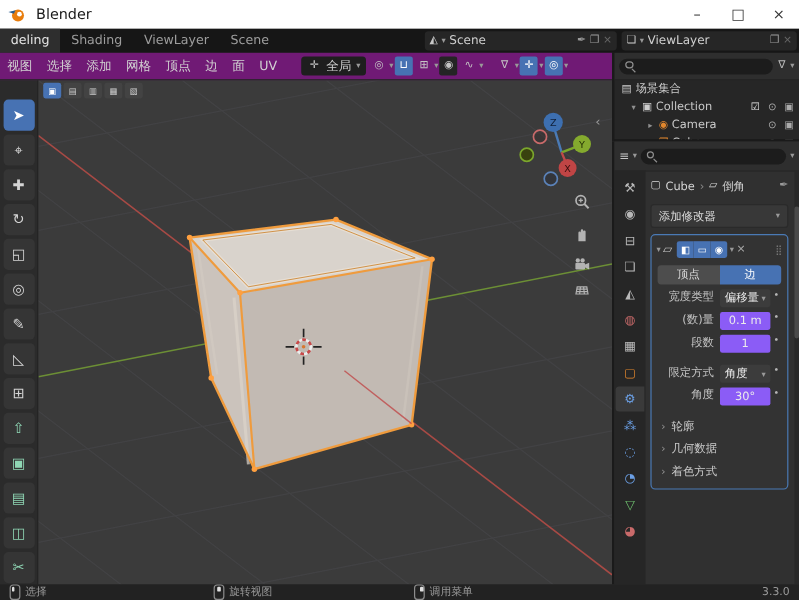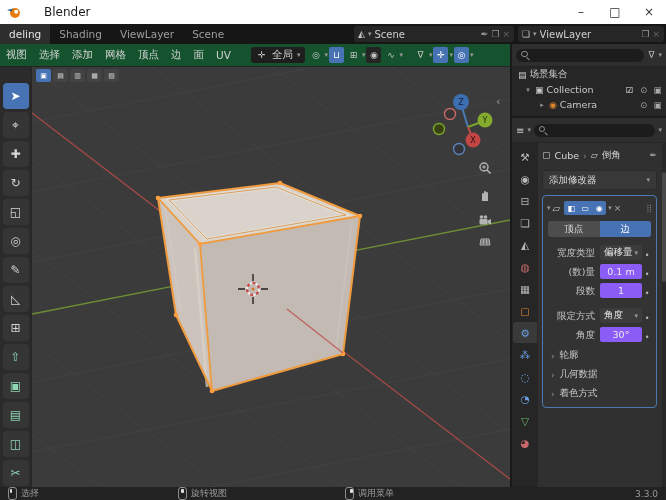--- a/index.html
+++ b/index.html
@@ -1,34 +1,34 @@
 <!DOCTYPE html>
 <html><head>
 <meta charset="utf-8">
 <style>
   html,body{margin:0;padding:0}
   body{width:666px;height:500px;position:relative;overflow:hidden;background:#303030;
        font-family:"DejaVu Sans","Liberation Sans",sans-serif;-webkit-font-smoothing:antialiased;cursor:default}
   .abs{position:absolute}
   
   .titlebar{left:0;top:0;width:666px;height:24px;background:#ffffff;display:flex;align-items:center;color:#111}
-  .titlebar .app{font-size:12px;margin-left:22px;color:#1a1a1a}
+  .titlebar .app{font-size:12px;margin-left:8px;color:#1a1a1a}
   .winbtn{width:34px;height:24px;display:flex;align-items:center;justify-content:center;font-size:12px;color:#333}
   
   .topbar{left:0;top:24px;width:666px;height:20px;background:#161616;display:flex;align-items:center}
   .wstab{height:20px;display:flex;align-items:center;padding:0 9px;font-size:10.5px;color:#9d9d9d;white-space:nowrap}
   .wstab.active{background:#2e2e2e;color:#e4e4e4}
   .field{display:flex;align-items:center;height:16px;margin:2px 2px;background:#262626;border-radius:3px;
          padding:0 4px;font-size:10px;color:#cfcfcf;gap:3px}
   .fld-ic{font-size:9px;color:#c9c9c9}
   .chev{font-size:7px;color:#999}
   .fld-val{flex:1;white-space:nowrap;overflow:hidden}
   .fld-btn{font-size:9px;color:#9a9a9a}
   
-  .vph{left:0;top:44px;width:510px;height:22px;background:#14532d;display:flex;align-items:center;
+  .vph{left:0;top:44px;width:510px;height:22px;background:#701a75;display:flex;align-items:center;
        font-size:10.5px;color:#d2d2d2;border-bottom:1px solid #242424}
   .vmenu{padding:0 6px;white-space:nowrap}
   .icnbtn{display:inline-flex;align-items:center;justify-content:center;height:16px;min-width:15px;
           border-radius:2px;font-size:9px;color:#c5c5c5;margin:0 1px}
   .icnbtn.blue{background:#4772b3;color:#fff}
   .pill{display:flex;align-items:center;background:#1e1e1e;border-radius:3px;height:16px;padding:0 5px;gap:4px;margin:0 2px}
   
   .toolbar{left:0;top:67px;width:32px;height:420px;background:#2b2b2b;display:flex;flex-direction:column;
            align-items:center;padding-top:16px;gap:3px;overflow:hidden;box-sizing:border-box;border-right:1px solid #242424}
   .tool{width:26px;height:26px;min-height:26px;border-radius:4px;display:flex;align-items:center;justify-content:center;
@@ -72,21 +72,21 @@
   .modhdr{display:flex;align-items:center;gap:2px;height:18px;color:#c9c9c9}
   .trio{display:flex;margin-left:2px}
   .trio span{width:14px;height:14px;background:#4772b3;color:#fff;font-size:8px;display:flex;align-items:center;justify-content:center}
   .trio span:first-child{border-radius:2px 0 0 2px}
   .trio span:last-child{border-radius:0 2px 2px 0}
   .segrow{display:flex;margin:4px 1px;height:16px}
   .seg{flex:1;display:flex;align-items:center;justify-content:center;font-size:9.5px;background:#4d4d4d;color:#ddd}
   .seg:first-child{border-radius:3px 0 0 3px}
   .seg:last-child{border-radius:0 3px 3px 0}
   .seg.active{background:#4772b3;color:#fff}
-  .prow{display:flex;align-items:flex-end;height:19px}
+  .prow{display:flex;align-items:flex-start;height:19px}
   .plabel{width:48px;text-align:right;color:#c3c3c3;margin-right:5px;white-space:nowrap;overflow:hidden}
   .pctl{flex:1;height:15px;border-radius:2px;display:flex;align-items:center;justify-content:center;color:#ebebeb}
   .pctl.drop{background:#3c3c3c;justify-content:space-between;padding:0 4px}
   .pctl.val{background:#8b5cf6}
   .pdot{width:10px;text-align:center;font-size:8px;color:#b5b5b5}
   .psec{display:flex;align-items:center;gap:5px;height:19px;padding-left:4px;color:#cbcbcb}
   .psec .chv{color:#999;font-size:9px}
   .pscroll{position:absolute;right:0;top:24px;width:4px;bottom:0;background:#282828}
   .pthumb{position:absolute;right:0;top:30px;width:4px;height:110px;background:#4a4a4a;border-radius:2px}
   

